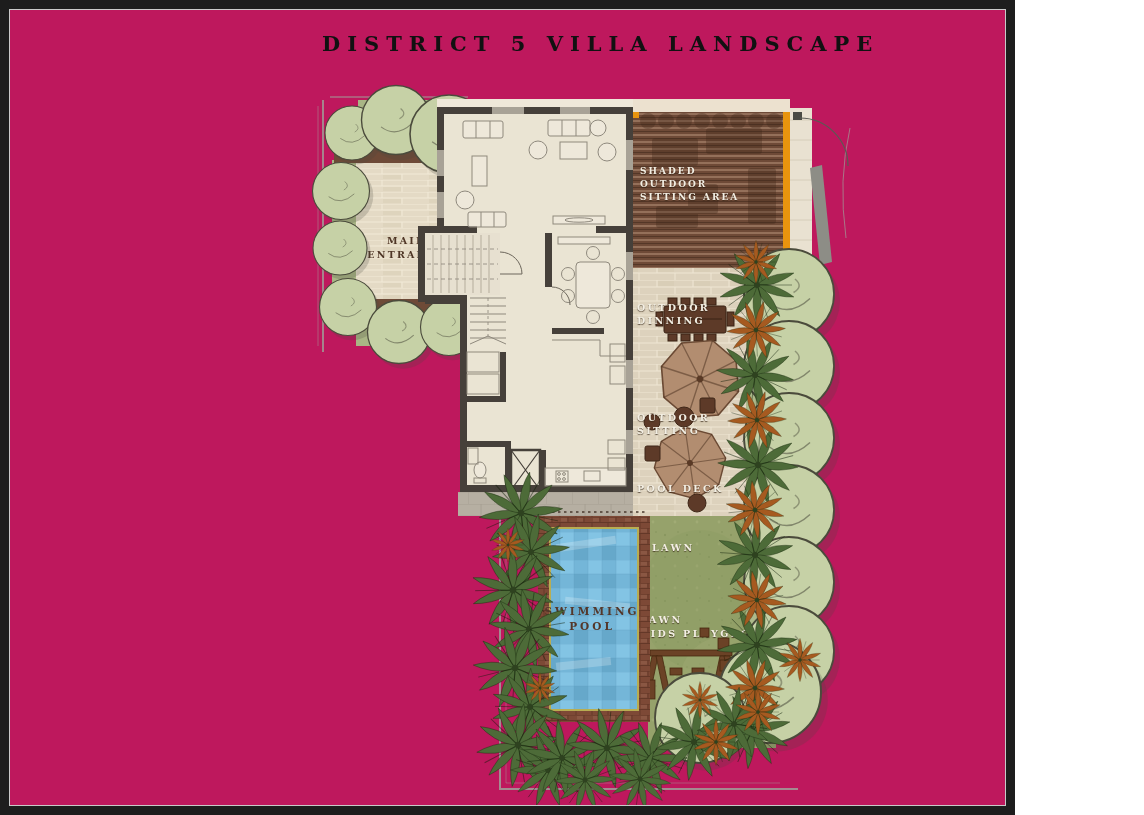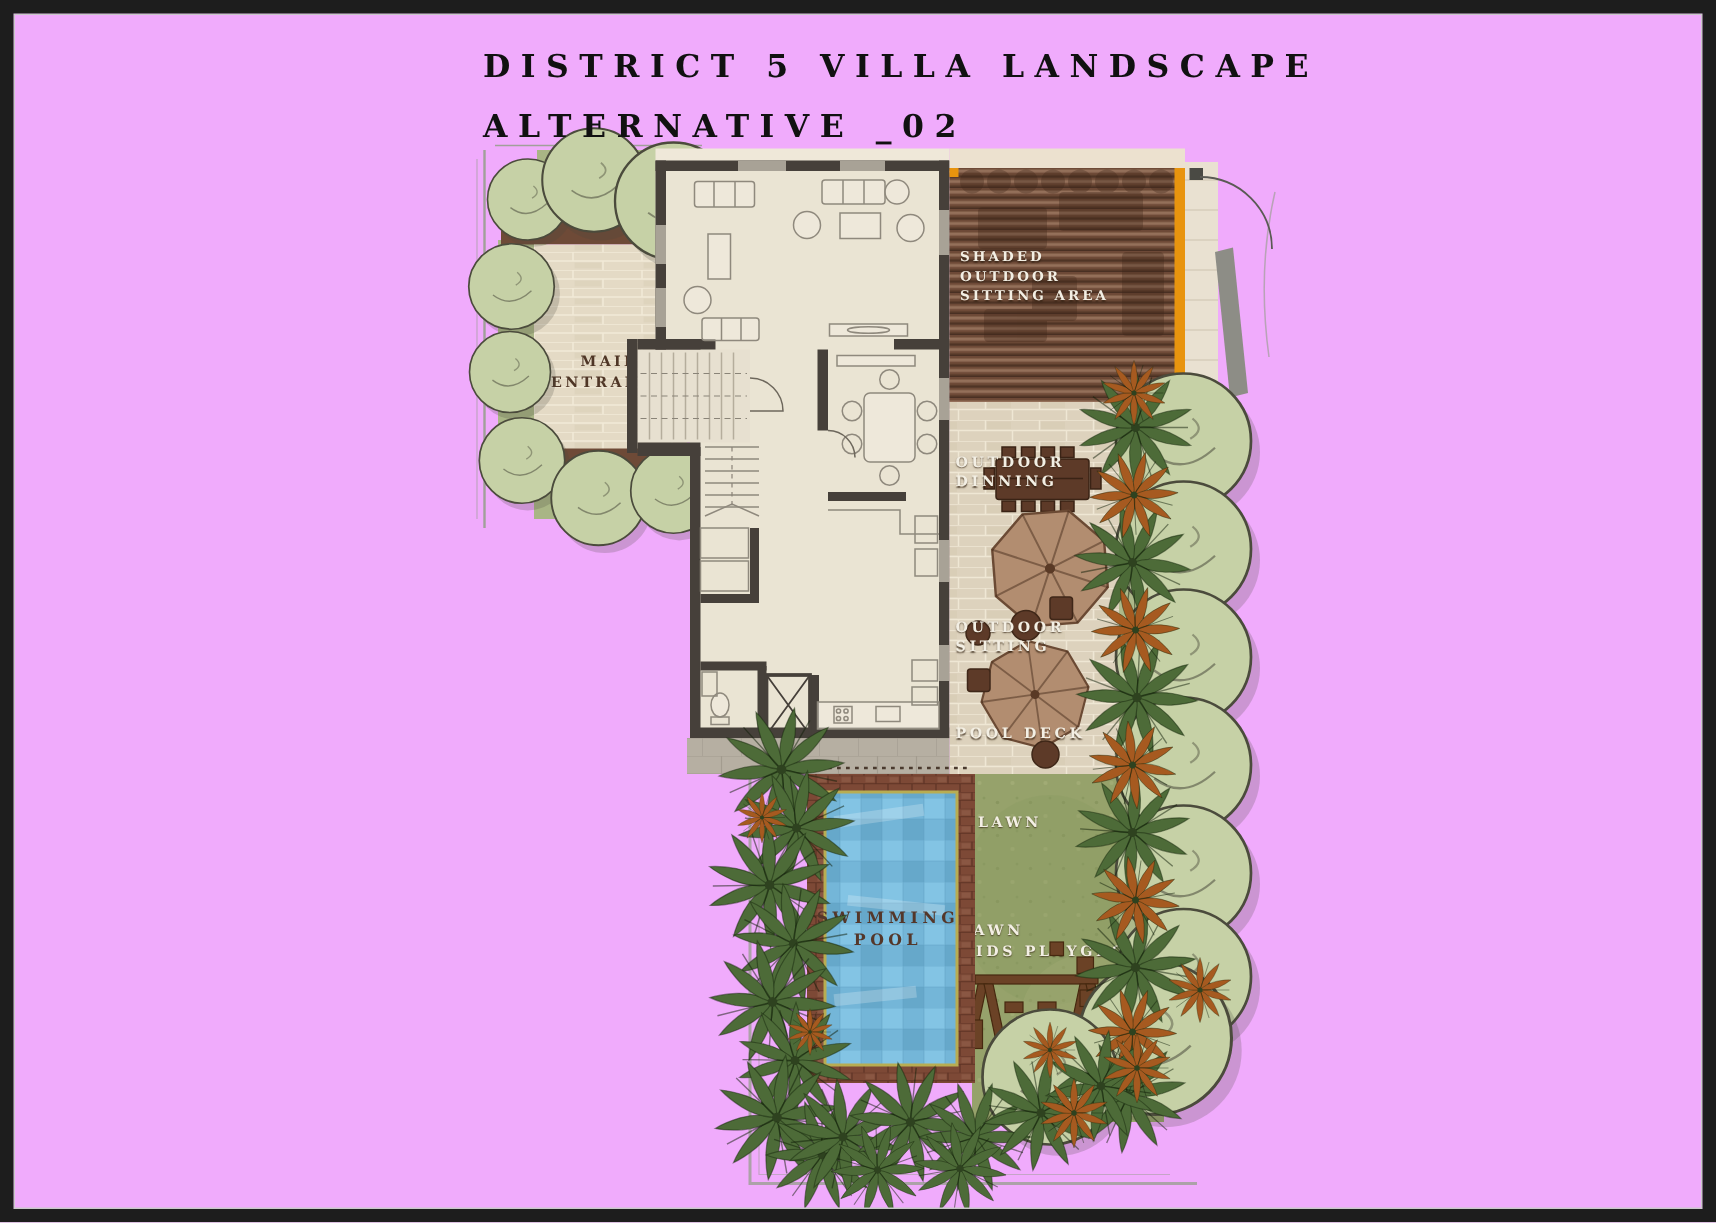--- a/index.html
+++ b/index.html
@@ -1,16 +1,16 @@
 <!DOCTYPE html>
 <html><head>
 <meta charset="utf-8">
 <style>
   html,body{margin:0;padding:0;background:#fff;}
-  .canvas{position:relative;width:1144px;height:815px;background:#f0abfc;overflow:hidden;
+  .canvas{position:relative;width:1015px;height:815px;background:#be185d;overflow:hidden;
           font-family:"Liberation Serif","DejaVu Serif",serif;}
   .frame{position:absolute;inset:0;border:9px solid #1d1d1d;pointer-events:none;z-index:50;}
   .frame-inner{position:absolute;inset:9px;border:1px solid #c9c9c9;pointer-events:none;z-index:49;}
   .titleblock{position:absolute;left:322px;top:24px;z-index:10;color:#111;}
   .titleblock .t1,.titleblock .t2{
      font-family:"DejaVu Serif","Liberation Serif",serif;font-weight:700;font-size:21px;
      letter-spacing:7px;line-height:40px;white-space:nowrap;}
   svg{position:absolute;left:0;top:0;}
   svg text{font-family:"DejaVu Serif","Liberation Serif",serif;font-weight:700;}
   .lbl-white{fill:#f3efe4;font-size:9.5px;letter-spacing:2.4px;text-shadow:0 1px 1px rgba(50,33,18,.75);}
@@ -22,21 +22,20 @@
   .wall{fill:#46403a;}
   .win{fill:#a8a296;}
 </style>
 </head>
 <body>
 
 <div class="canvas">
 
   <div class="titleblock">
     <div class="t1">DISTRICT 5 VILLA LANDSCAPE</div>
-    <div class="t2">ALTERNATIVE _02</div>
   </div>
 
   <svg width="1144" height="815" viewBox="0 0 1144 815">
     <defs>
 
       <pattern id="stoneA" width="36" height="14" patternUnits="userSpaceOnUse">
         <rect width="36" height="14" fill="#ddd2bd"></rect>
         <path d="M0,0 H36 M0,7 H36" stroke="#efe7d4" stroke-width="1"></path>
         <path d="M9,0 V7 M27,7 V14" stroke="#efe7d4" stroke-width="1"></path>
         <rect x="10" y="1" width="16" height="5" fill="#d5c9b2" opacity=".5"></rect>

